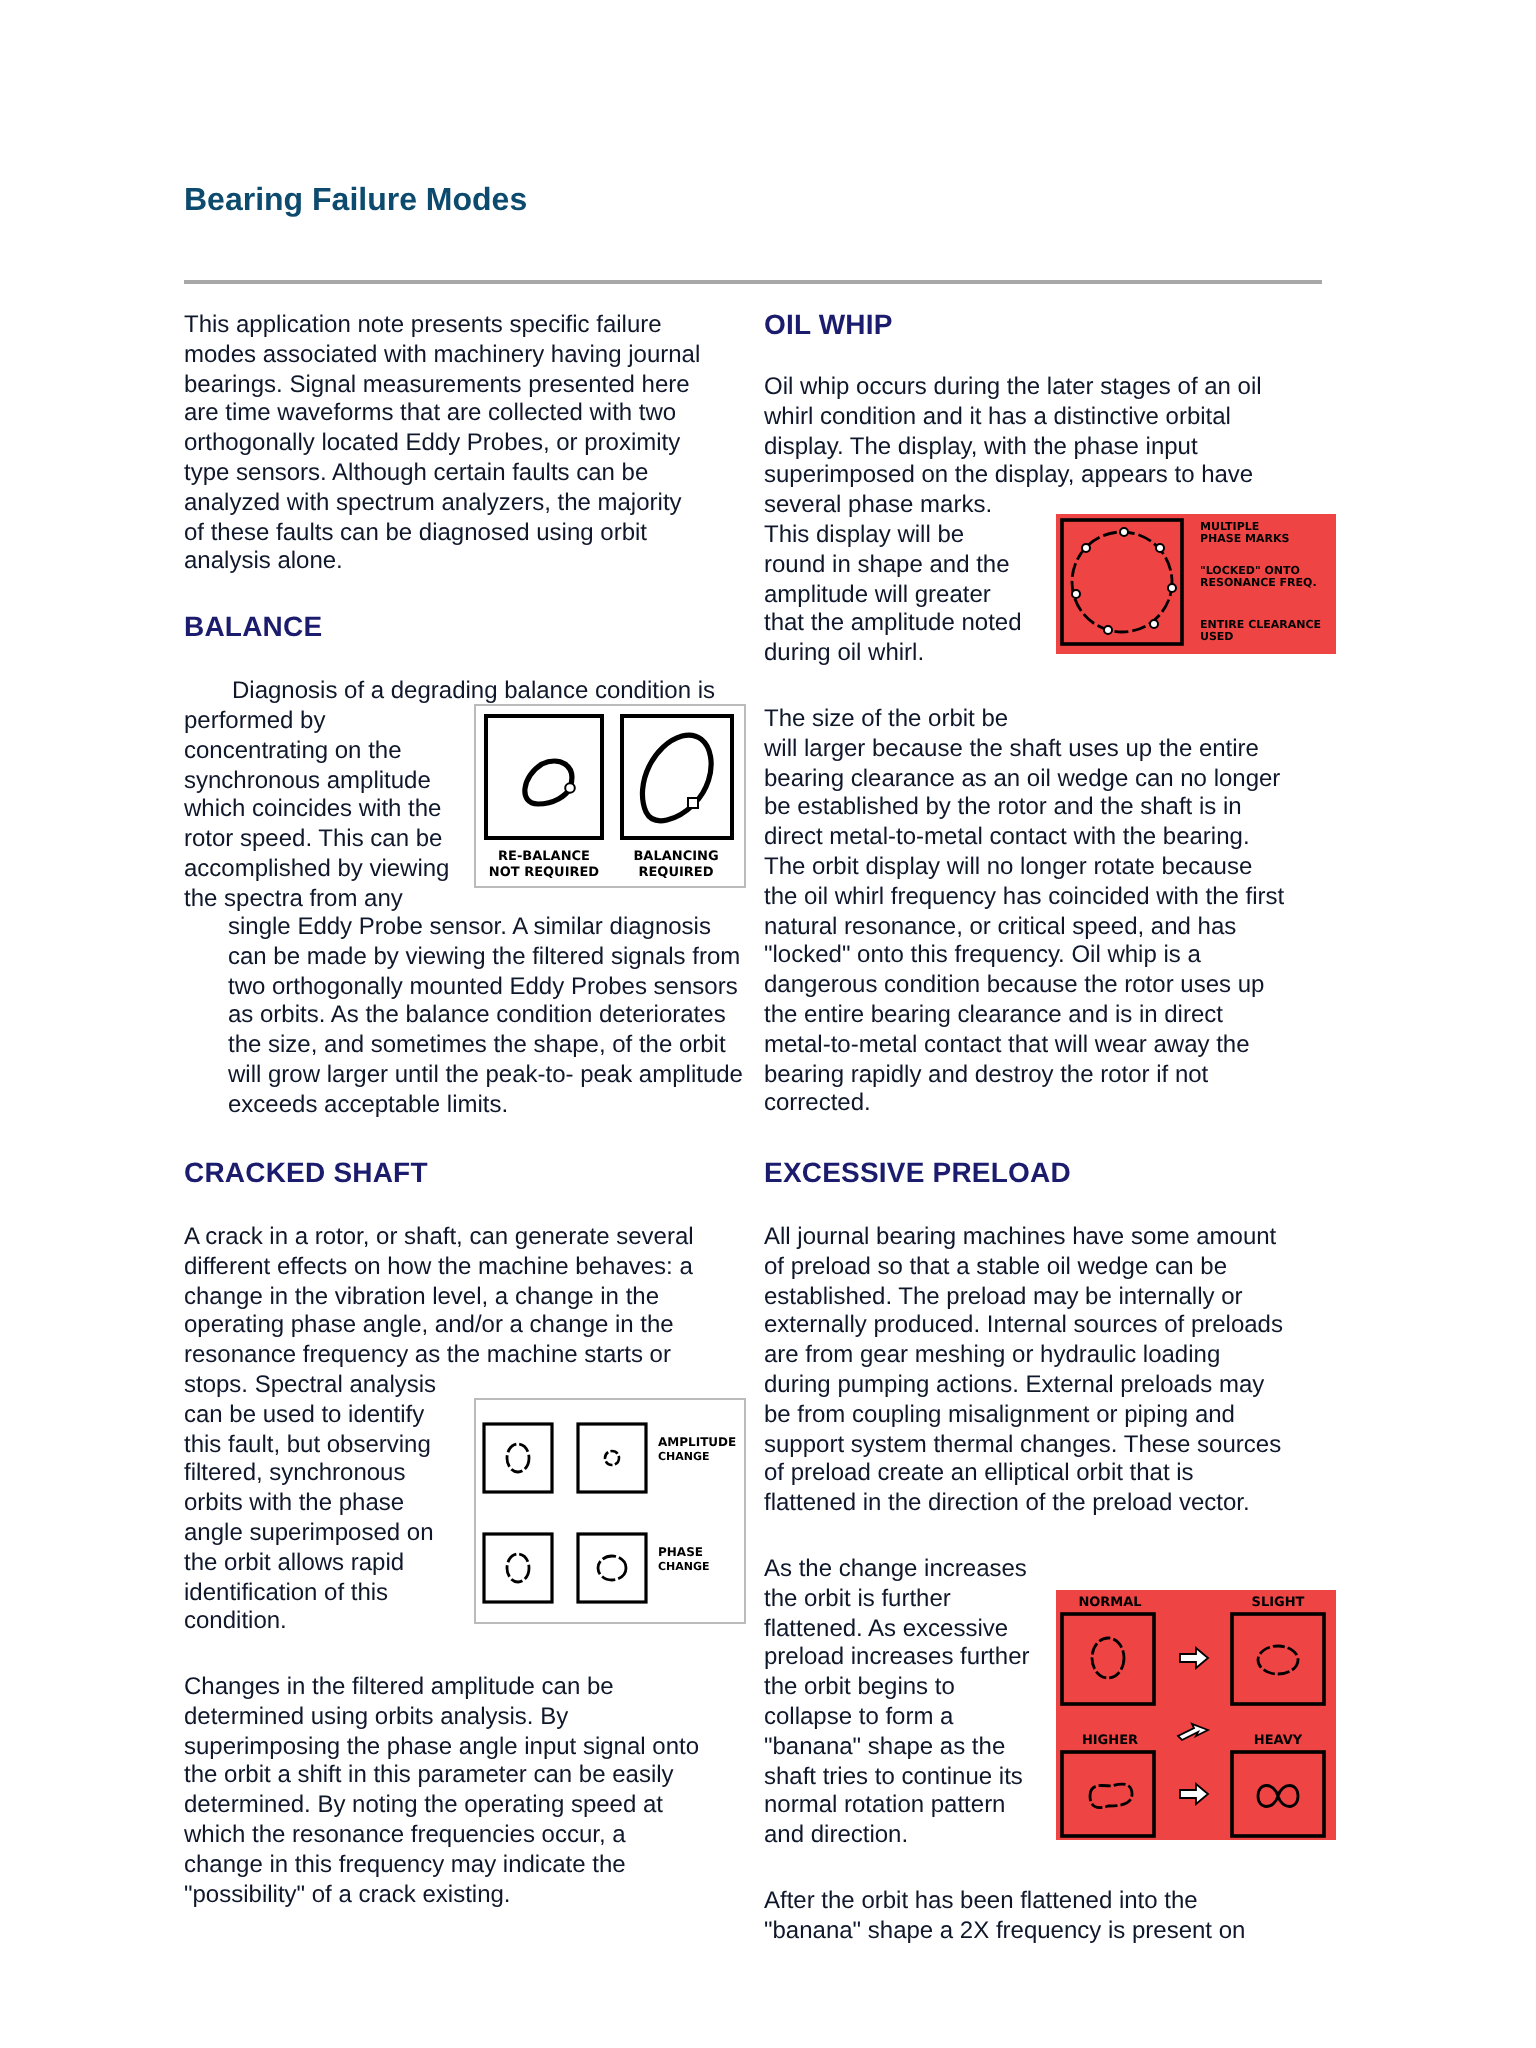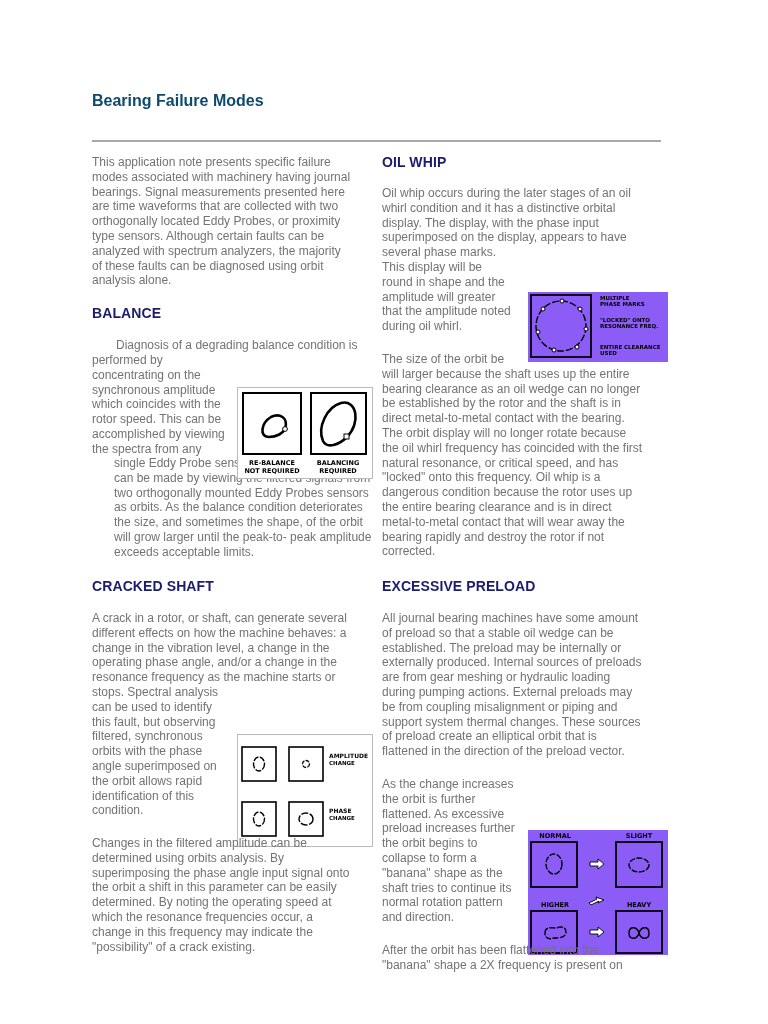--- a/index.html
+++ b/index.html
@@ -1,23 +1,23 @@
 <!DOCTYPE html>
 <html><head>
 <meta charset="utf-8">
 <style>
   html, body { margin: 0; padding: 0; background: #ffffff; }
   body { width: 768px; height: 1024px; position: relative; overflow: hidden;
          font-family: "Liberation Sans", sans-serif; color: #1a1a1a; }
   .title { position: absolute; left: 92px; top: 92px; font-size: 16px; font-weight: bold; color: #0c4a6e; margin: 0; }
   .rule { position: absolute; left: 92px; top: 140px; width: 569px; height: 2px; background: #a8a8a8; }
   .h2 { position: absolute; font-size: 14px; font-weight: bold; color: #1c1c6e; margin: 0; letter-spacing: 0.1px; }
-  .p { position: absolute; font-size: 12px; line-height: 14.8px; margin: 0; color: #737373; }
+  .p { position: absolute; font-size: 12px; line-height: 14.8px; margin: 0; color: #0f172a; }
   .line { display: block; white-space: nowrap; }
-  .fig { position: absolute; background: #8b5cf6; margin-top: 35px; }
+  .fig { position: absolute; background: #ef4444; }
   .fig svg { display: block; }
 </style>
 </head>
 <body>
 
 <h1 class="title">Bearing Failure Modes</h1>
 <div class="rule"></div>
 
 <div class="p" style="left:92px; top:155px; width:285px;">
   <span class="line">This application note presents specific failure</span>

